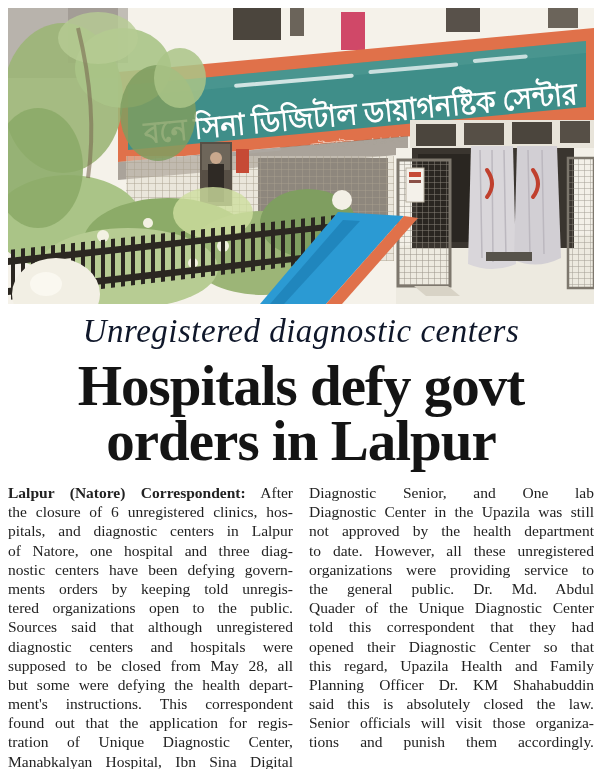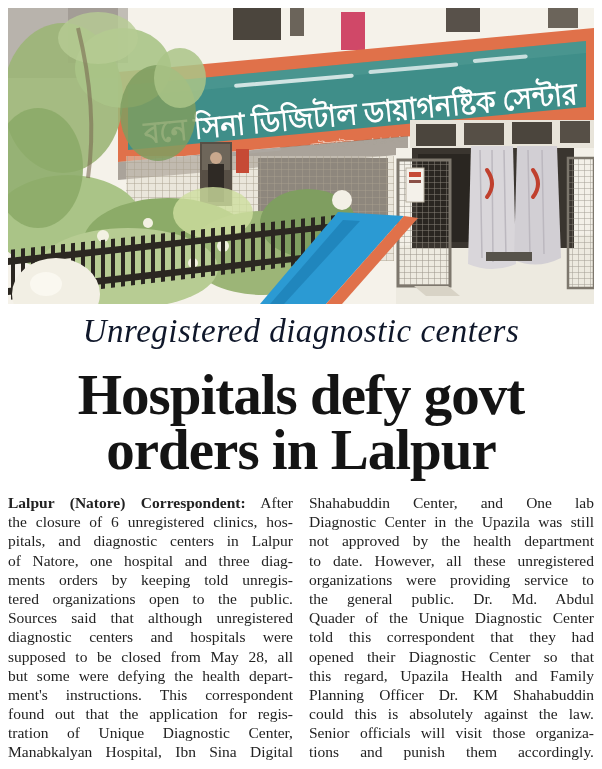--- a/index.html
+++ b/index.html
@@ -160,53 +160,54 @@
         <polygon points="396,208 410,210 334,296 318,296" fill="#e0714a"></polygon>
       </g>
 
       <ellipse cx="48" cy="286" rx="44" ry="36" fill="#f2efe4"></ellipse>
       <ellipse cx="38" cy="276" rx="16" ry="12" fill="#faf8f0"></ellipse>
     </svg>
   </figure>
 
   <div class="kicker">Unregistered diagnostic centers</div>
 
-  <h1 class="headline" style="margin:16px">
+  <h1 class="headline" style="margin:7px">
     <div>Hospitals defy govt</div>
     <div>orders in Lalpur</div>
   </h1>
 
   <div class="columns">
     <div class="col">
         <div class="body-line"><span class="lead-bold">Lalpur (Natore) Correspondent:</span> After</div>
         <div class="body-line">the closure of 6 unregistered clinics, hos-</div>
         <div class="body-line">pitals, and diagnostic centers in Lalpur</div>
         <div class="body-line">of Natore, one hospital and three diag-</div>
+        <div class="body-line">nostic centers have been defying govern-</div>
         <div class="body-line">ments orders by keeping told unregis-</div>
         <div class="body-line">tered organizations open to the public.</div>
         <div class="body-line">Sources said that although unregistered</div>
         <div class="body-line">diagnostic centers and hospitals were</div>
         <div class="body-line">supposed to be closed from May 28, all</div>
         <div class="body-line">but some were defying the health depart-</div>
         <div class="body-line">ment's instructions. This correspondent</div>
         <div class="body-line">found out that the application for regis-</div>
         <div class="body-line">tration of Unique Diagnostic Center,</div>
         <div class="body-line">Manabkalyan Hospital, Ibn Sina Digital</div>
       </div>
     <div class="col">
-        <div class="body-line">Shahabuddin Center, and One lab</div>
+        <div class="body-line">Diagnostic Senior, and One lab</div>
         <div class="body-line">Diagnostic Center in the Upazila was still</div>
         <div class="body-line">not approved by the health department</div>
         <div class="body-line">to date. However, all these unregistered</div>
         <div class="body-line">organizations were providing service to</div>
         <div class="body-line">the general public. Dr. Md. Abdul</div>
         <div class="body-line">Quader of the Unique Diagnostic Center</div>
         <div class="body-line">told this correspondent that they had</div>
         <div class="body-line">opened their Diagnostic Center so that</div>
         <div class="body-line">this regard, Upazila Health and Family</div>
         <div class="body-line">Planning Officer Dr. KM Shahabuddin</div>
-        <div class="body-line">could this is absolutely against the law.</div>
+        <div class="body-line">said this is absolutely closed the law.</div>
         <div class="body-line">Senior officials will visit those organiza-</div>
         <div class="body-line">tions and punish them accordingly.</div>
       </div>
   </div>
 
 </div>
 
 </body></html>

